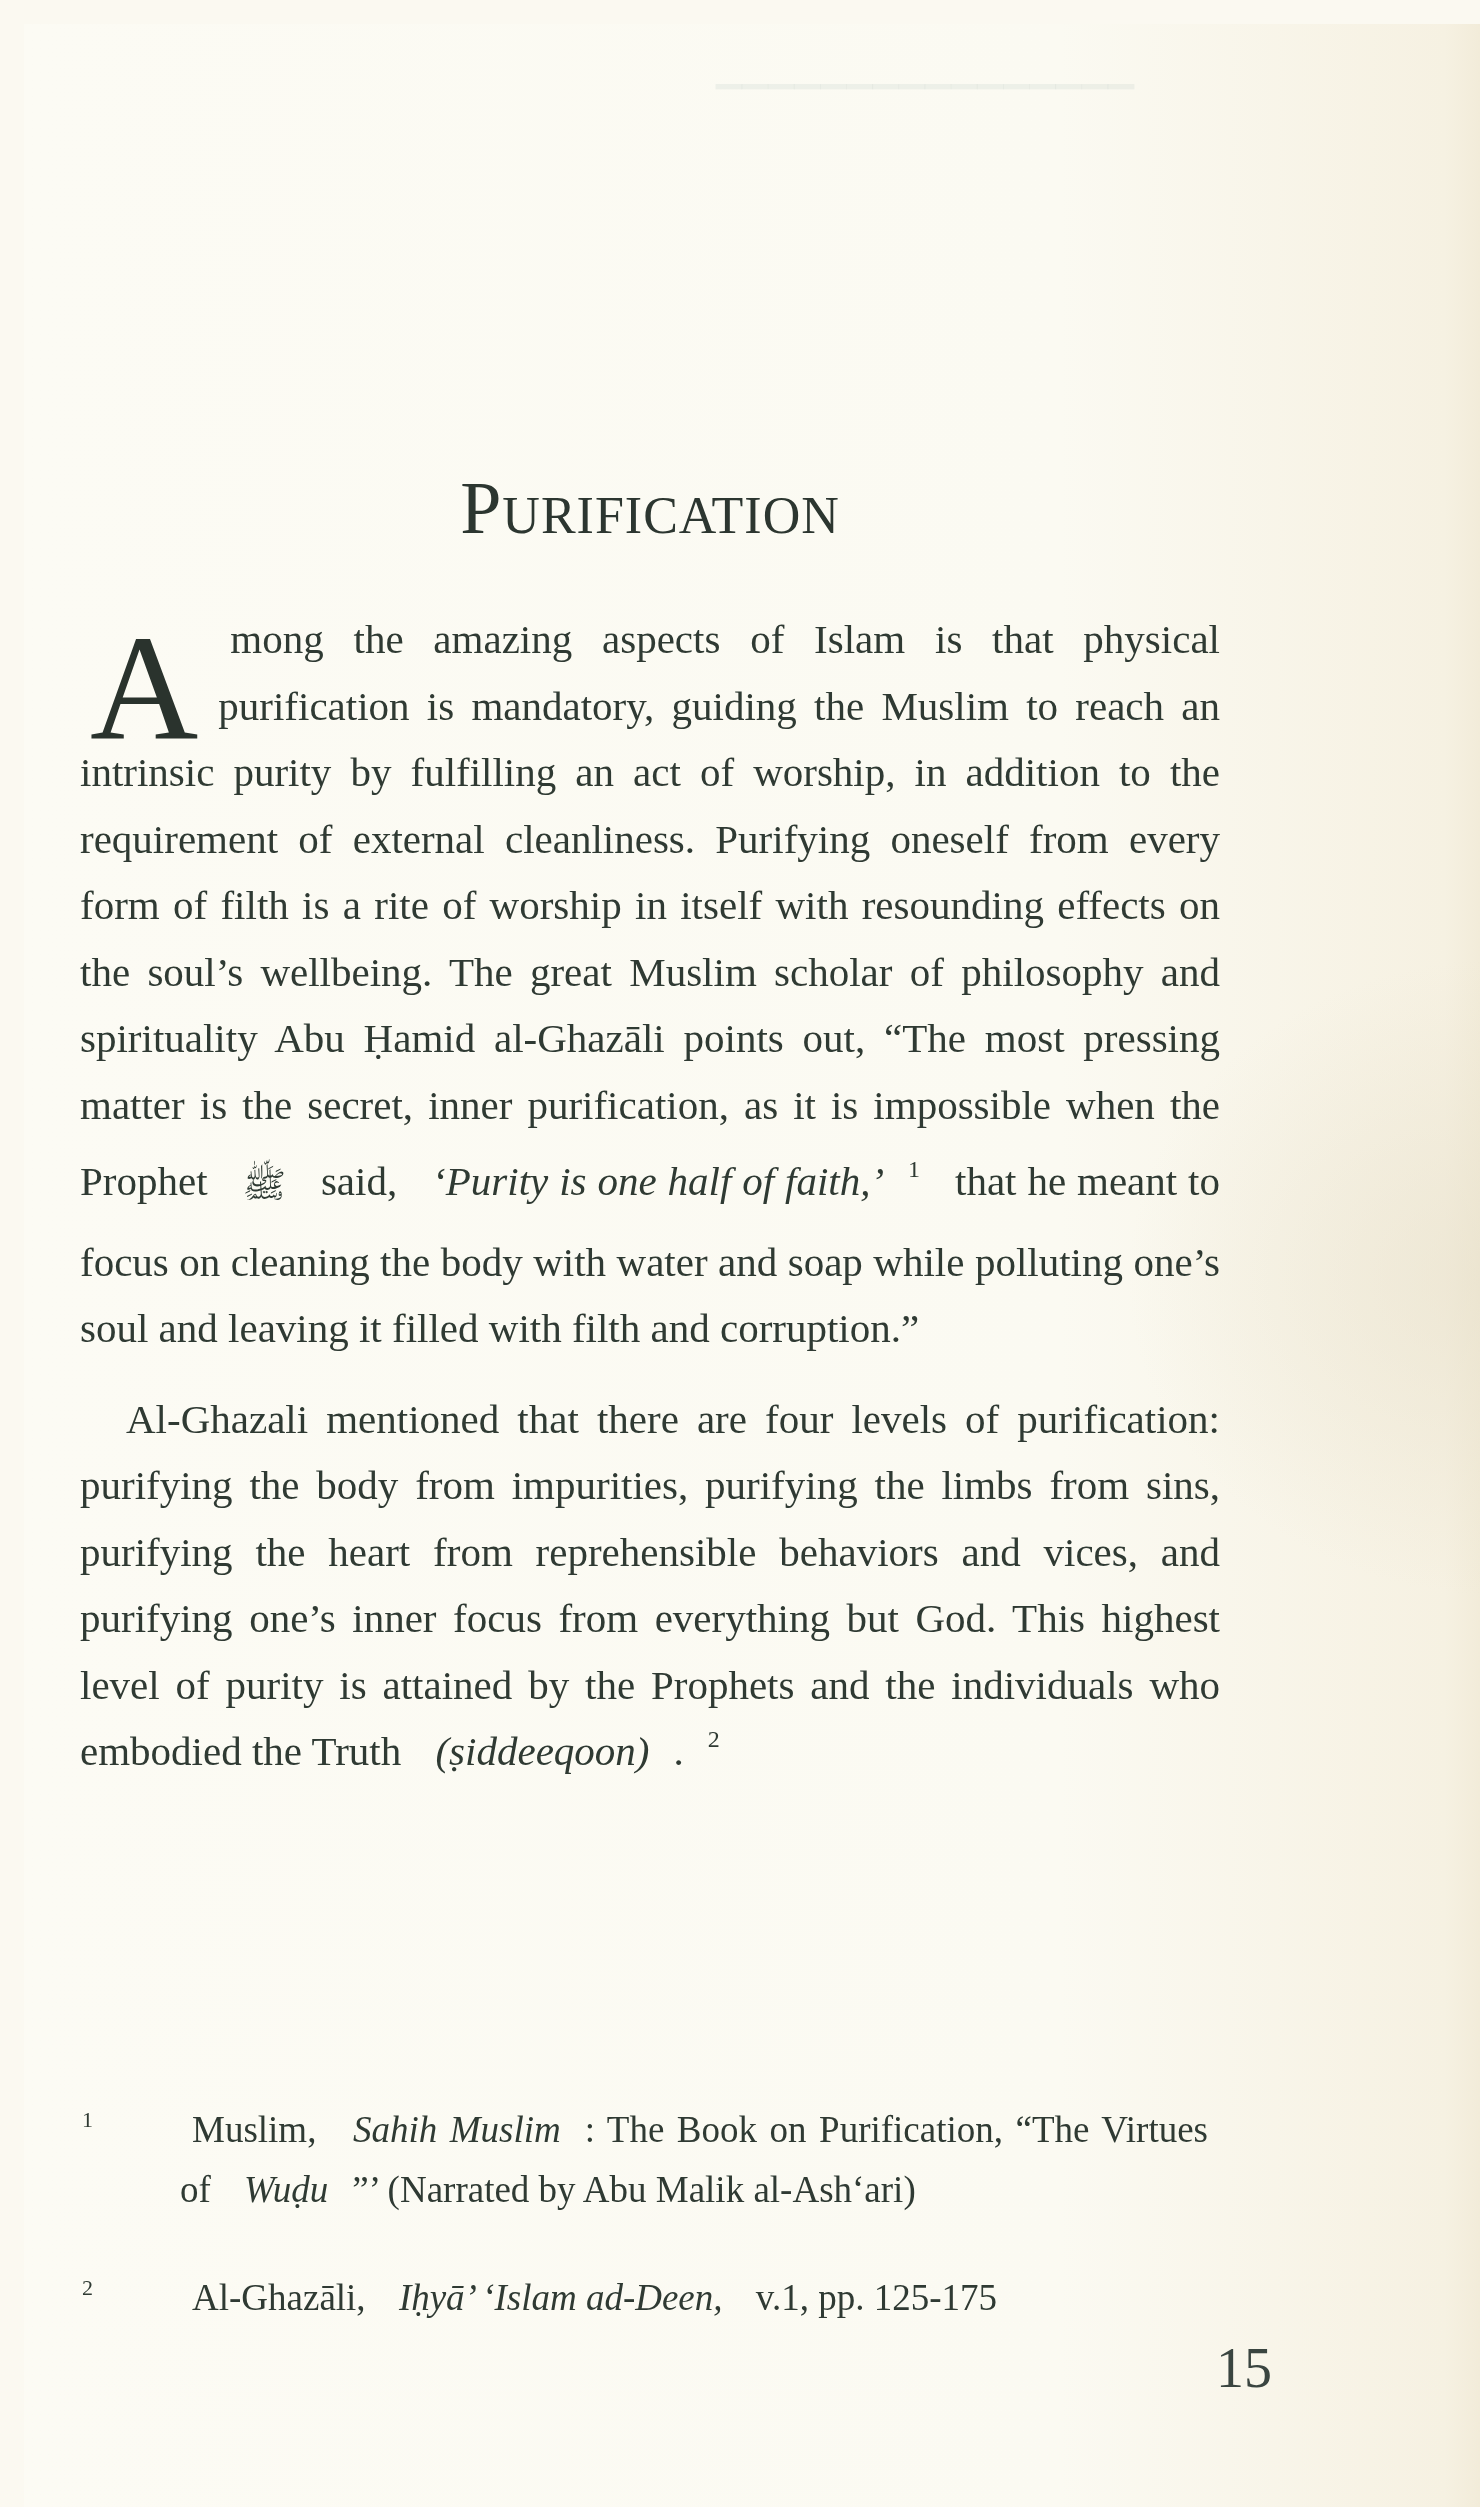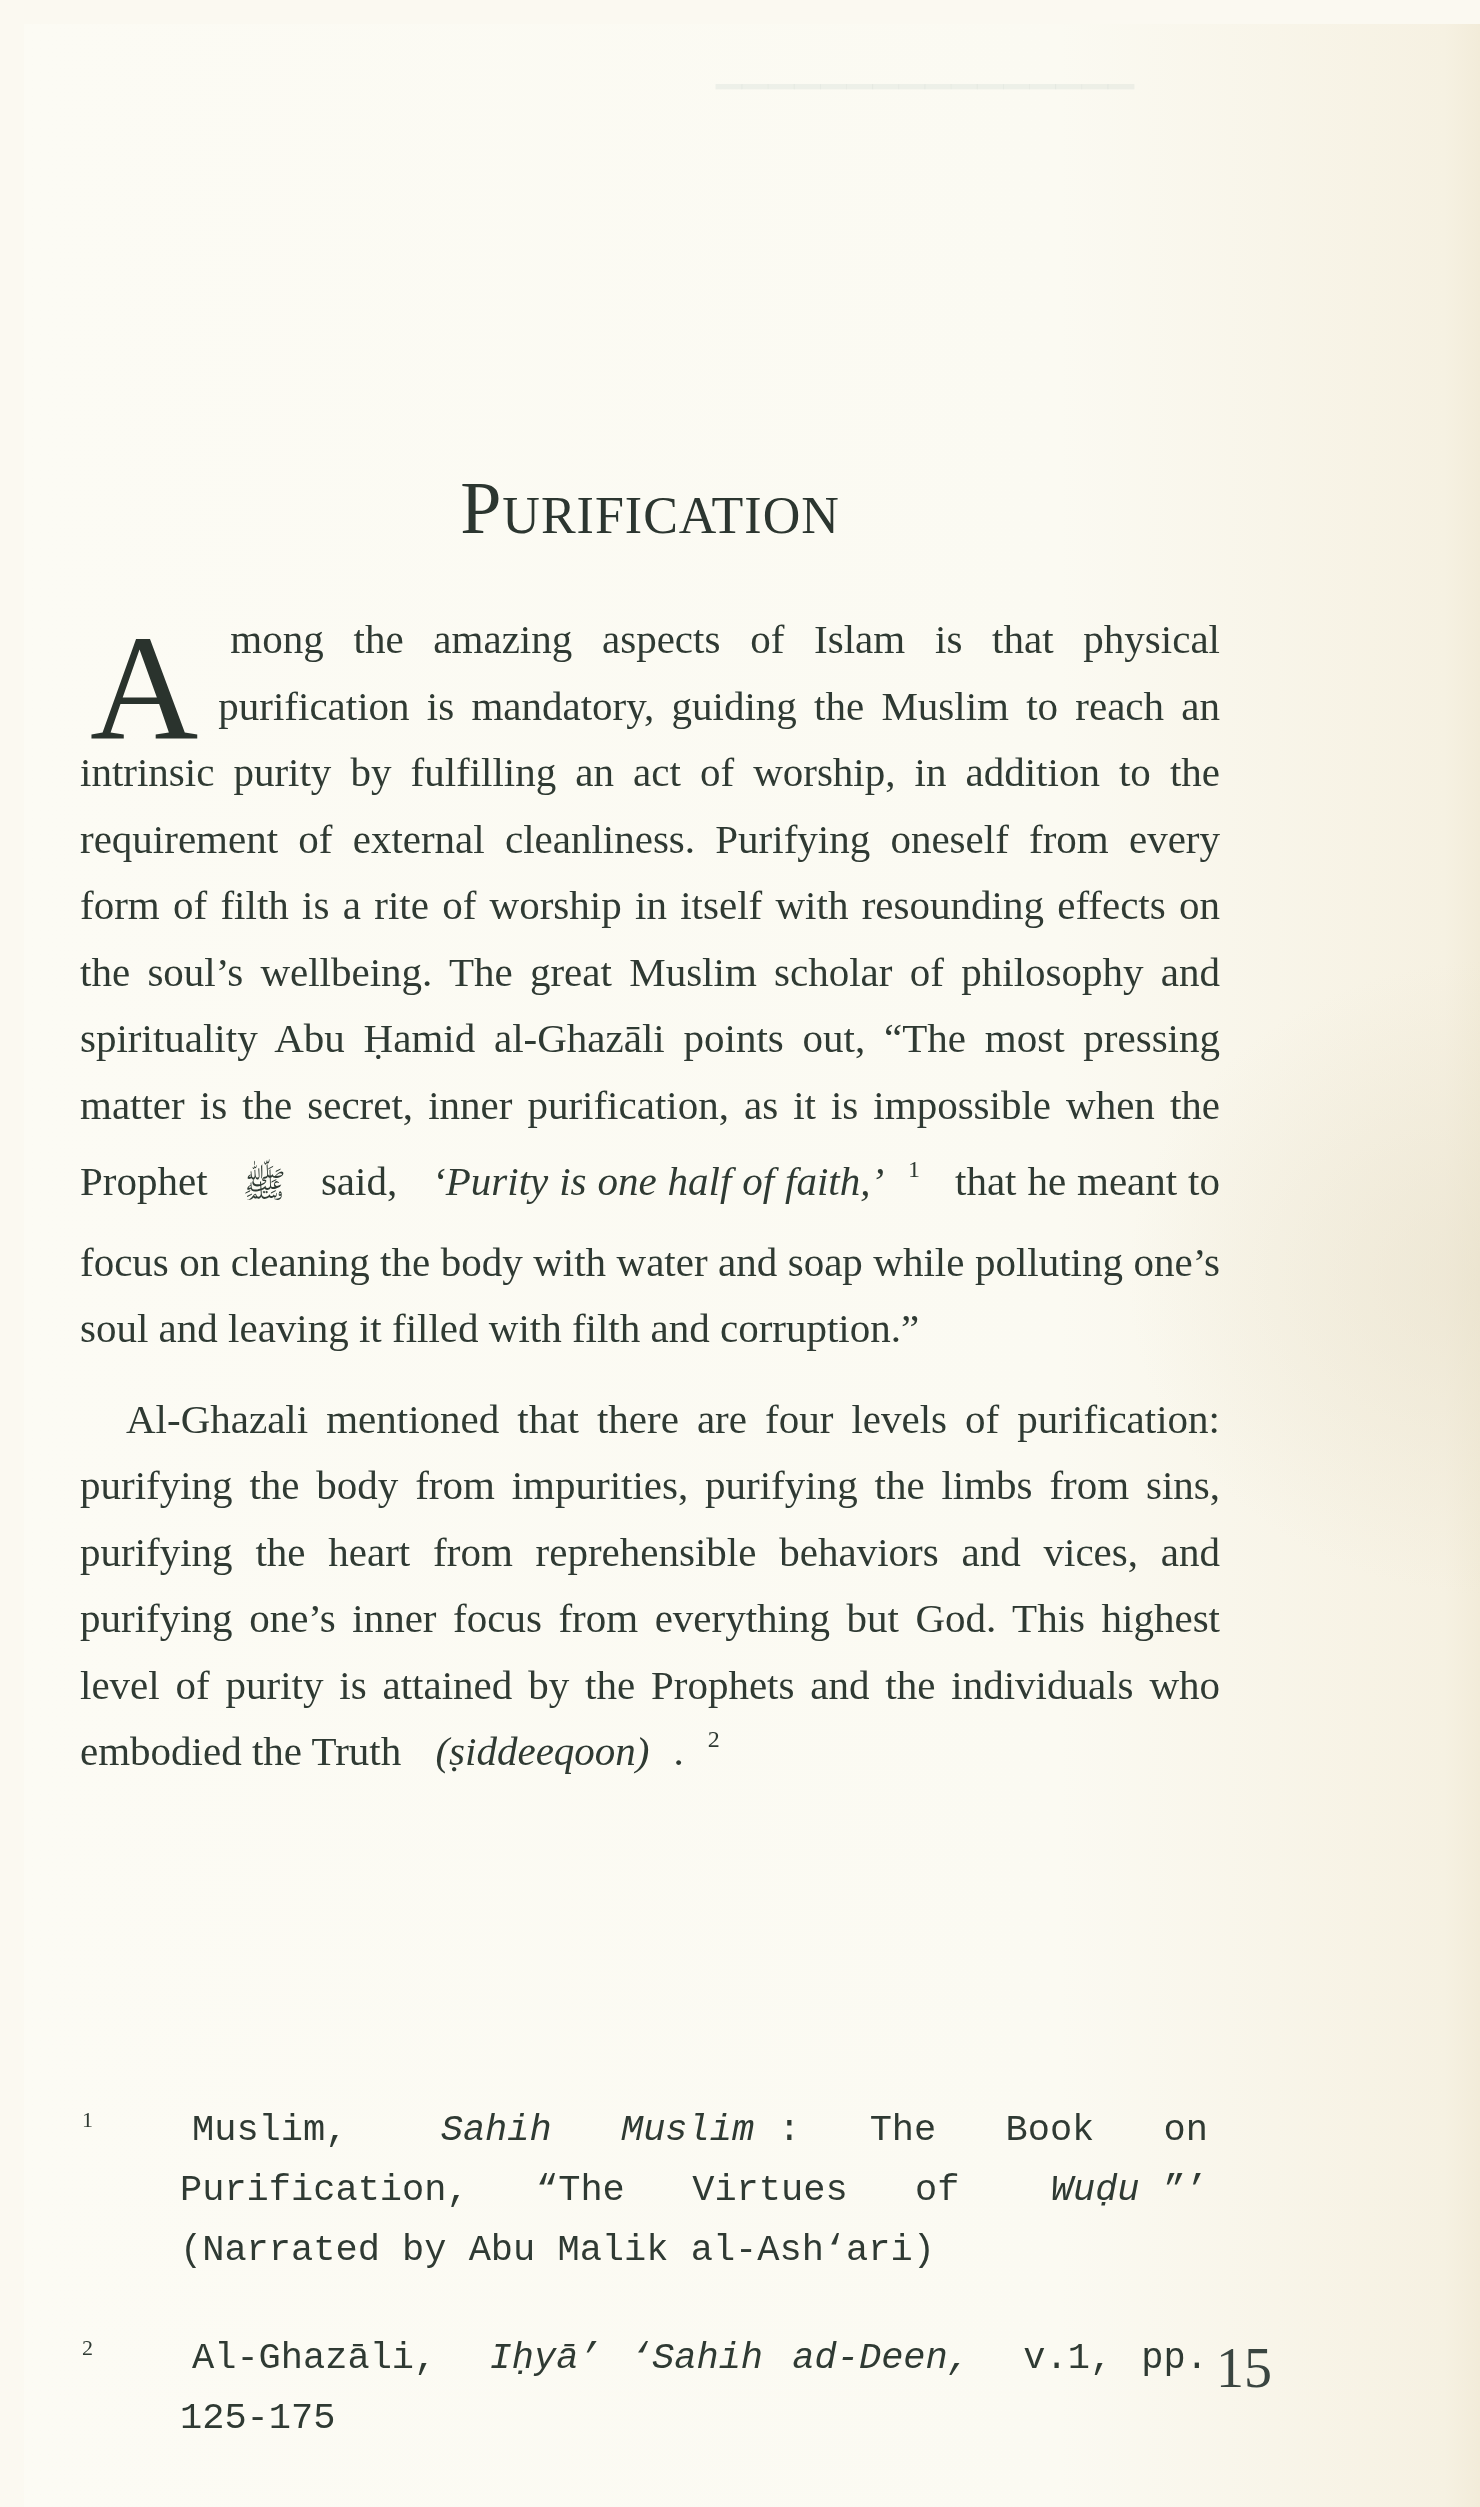--- a/index.html
+++ b/index.html
@@ -76,21 +76,21 @@
       display: flex;
       align-items: flex-start;
     }
     .fn-num {
       width: 88px;
       flex: 0 0 88px;
       font-size: 22px;
       line-height: 40px;
       padding-left: 2px;
     }
-    .fn-text { flex: 1; text-align: justify; font-family: Liberation Mono, monospace; }
+    .fn-text { flex: 1; text-align: justify; }
     .page-number {
       position: absolute;
       left: 1180px;
       top: 2300px;
       font-size: 56px;
       color: #3a4540;
     }
     .bleed {
       position: absolute;
       color: rgba(180, 195, 190, 0.18);
@@ -114,18 +114,18 @@
     <p class="para"><span>Al-Ghazali mentioned that there are four levels of purification: purifying the body from impurities, purifying the limbs from sins, purifying the heart from reprehensible behaviors and vices, and purifying one’s inner focus from everything but God. This highest level of purity is attained by the Prophets and the individuals who embodied the Truth </span><span class="ital">(ṣiddeeqoon)</span><span>.</span><sup class="fn">2</sup></p>
   </div>
 
   <div class="footnotes">
     <div class="fn-item">
       <span class="fn-num">1</span>
       <span class="fn-text"><span>Muslim, </span><span class="ital">Sahih Muslim</span><span>: The Book on Purification, “The Virtues of </span><span class="ital">Wuḍu</span><span>”’ (Narrated by Abu Malik al-Ash‘ari)</span></span>
     </div>
     <div class="fn-item">
       <span class="fn-num">2</span>
-      <span class="fn-text"><span>Al-Ghazāli, </span><span class="ital">Iḥyā’ ‘Sahih ad-Deen,</span><span> v.1, pp. 125-175</span></span>
+      <span class="fn-text"><span>Al-Ghazāli, </span><span class="ital">Iḥyā’ ‘Islam ad-Deen,</span><span> v.1, pp. 125-175</span></span>
     </div>
   </div>
 
   <div class="page-number">15</div>
 </div>
 
 </body></html>

